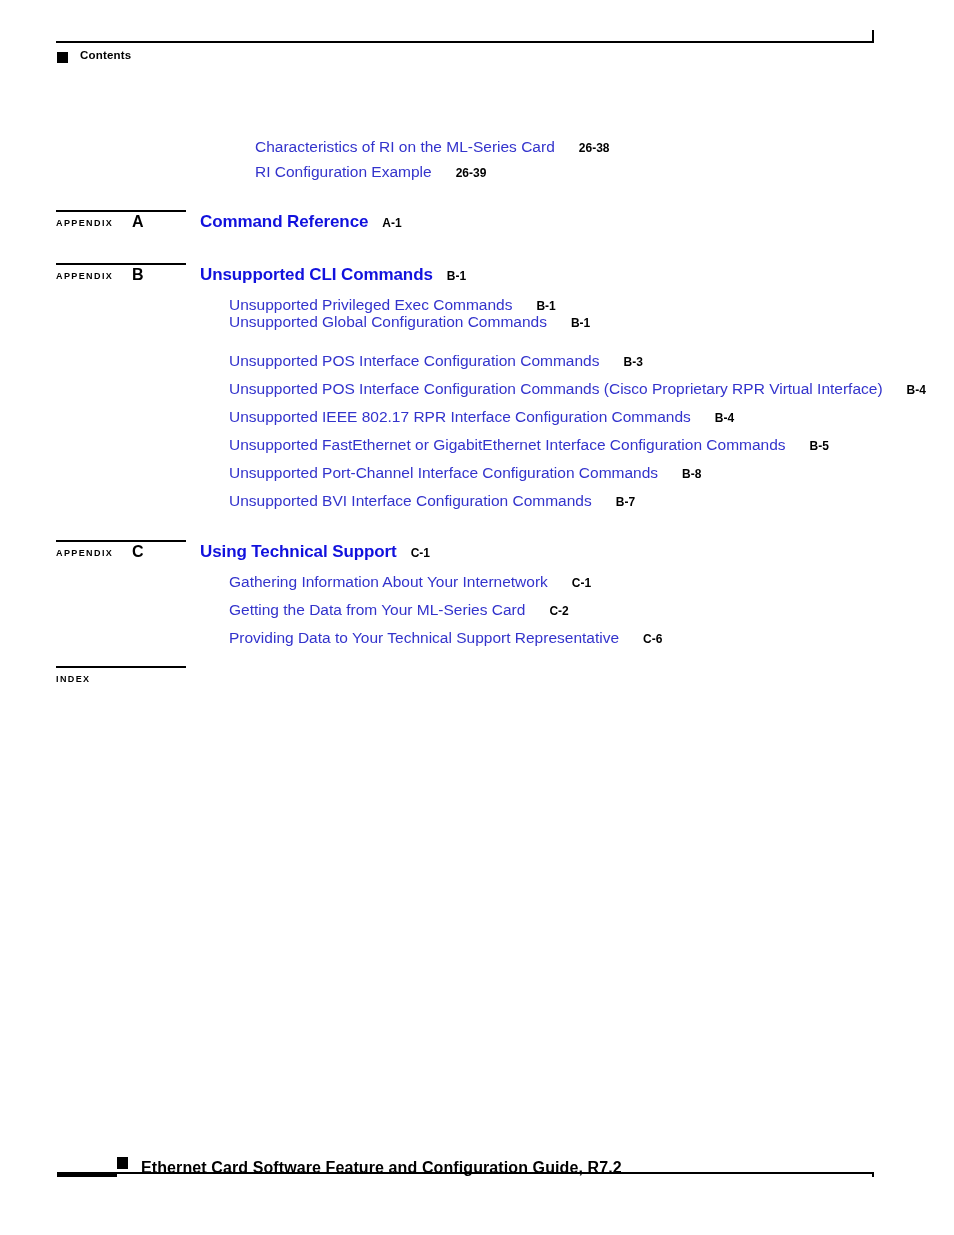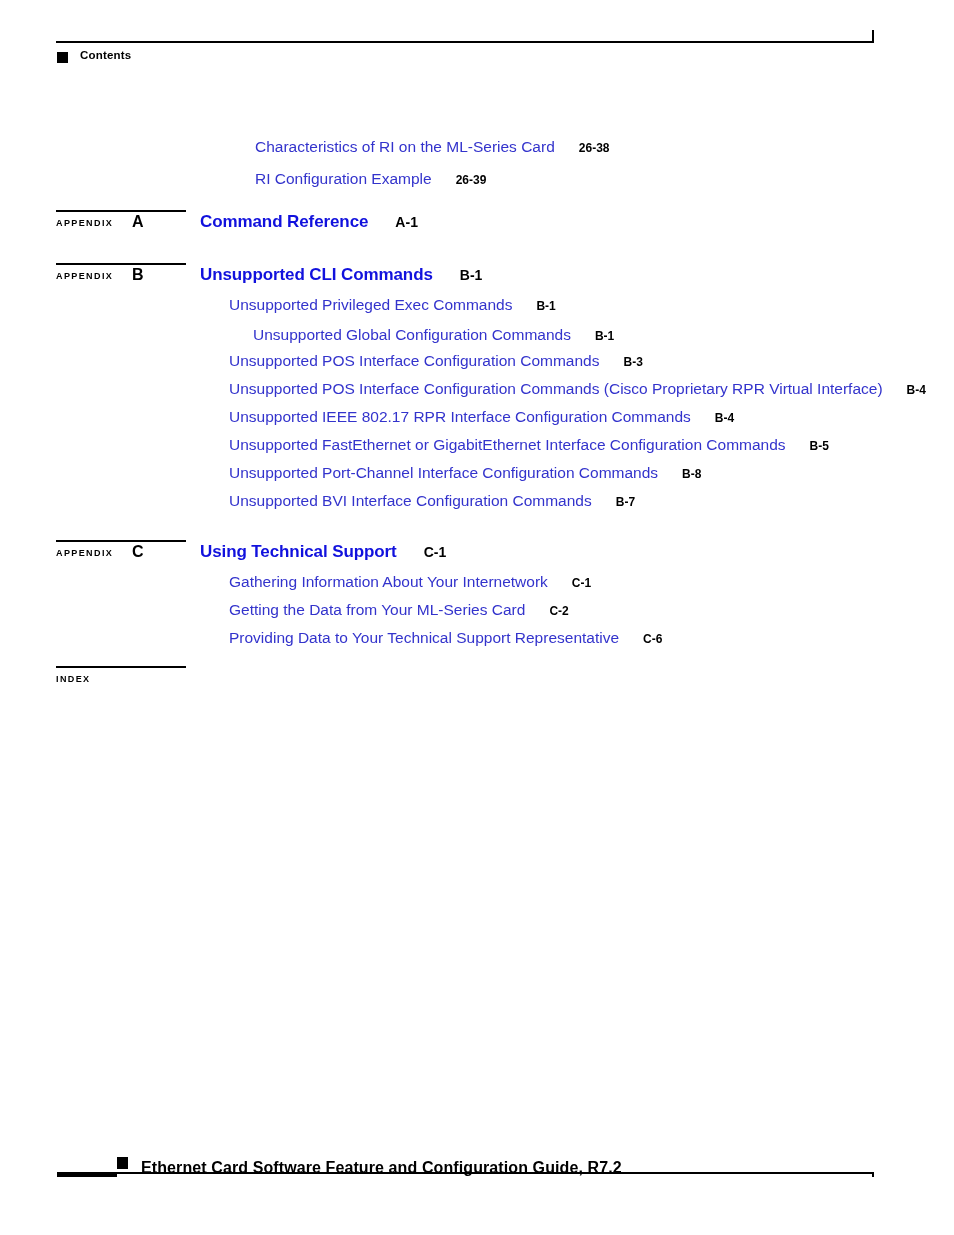--- a/index.html
+++ b/index.html
@@ -92,23 +92,23 @@
     line-height: 1;
   }
   .head-row .head-label {
     color: #1111DD;
     font-size: 17px;
     font-weight: bold;
     letter-spacing: -0.1px;
   }
   .head-row .head-pageref {
     color: #000000;
-    font-size: 14px;
-    font-weight: bold;
-    padding-left: 27px;
+    font-size: 12px;
+    font-weight: bold;
+    padding-left: 14px;
   }
   .marker-rule {
     position: absolute;
     left: 56px;
     width: 130px;
     height: 2px;
     background: #000000;
   }
   .marker-word {
     position: absolute;
@@ -190,42 +190,42 @@
   <div class="header-rule"></div>
   <div class="header-tick"></div>
   <div class="header-bullet"></div>
   <div class="header-title">Contents</div>
 
   <div class="toc">
 
     <div class="entry lvl3" style="top:139px;">
       <span class="label">Characteristics of RI on the ML-Series Card</span><span class="pageref">26-38</span>
     </div>
-    <div class="entry lvl3" style="top:171px;">
+    <div class="entry lvl3" style="top:164px;">
       <span class="label">RI Configuration Example</span><span class="pageref">26-39</span>
     </div>
 
     <div class="marker-rule" style="top:210px;"></div>
     <div class="marker-word" style="top:218px;">Appendix</div>
     <div class="marker-letter" style="left:132px; top:213px;">A</div>
     <div class="head-row" style="left:200px; top:213px;">
       <span class="head-label">Command Reference</span><span class="head-pageref">A-1</span>
     </div>
 
     <div class="marker-rule" style="top:263px;"></div>
     <div class="marker-word" style="top:271px;">Appendix</div>
     <div class="marker-letter" style="left:132px; top:266px;">B</div>
     <div class="head-row" style="left:200px; top:266px;">
       <span class="head-label">Unsupported CLI Commands</span><span class="head-pageref">B-1</span>
     </div>
 
     <div class="entry lvl2" style="top:297px;">
       <span class="label">Unsupported Privileged Exec Commands</span><span class="pageref">B-1</span>
     </div>
-    <div class="entry lvl2" style="top:327px;margin-left:24px;">
+    <div class="entry lvl2" style="top:314px;">
       <span class="label">Unsupported Global Configuration Commands</span><span class="pageref">B-1</span>
     </div>
     <div class="entry lvl2" style="top:353px;">
       <span class="label">Unsupported POS Interface Configuration Commands</span><span class="pageref">B-3</span>
     </div>
     <div class="entry lvl2" style="top:381px;">
       <span class="label">Unsupported POS Interface Configuration Commands (Cisco Proprietary RPR Virtual Interface)</span><span class="pageref">B-4</span>
     </div>
     <div class="entry lvl2" style="top:409px;">
       <span class="label">Unsupported IEEE 802.17 RPR Interface Configuration Commands</span><span class="pageref">B-4</span>

